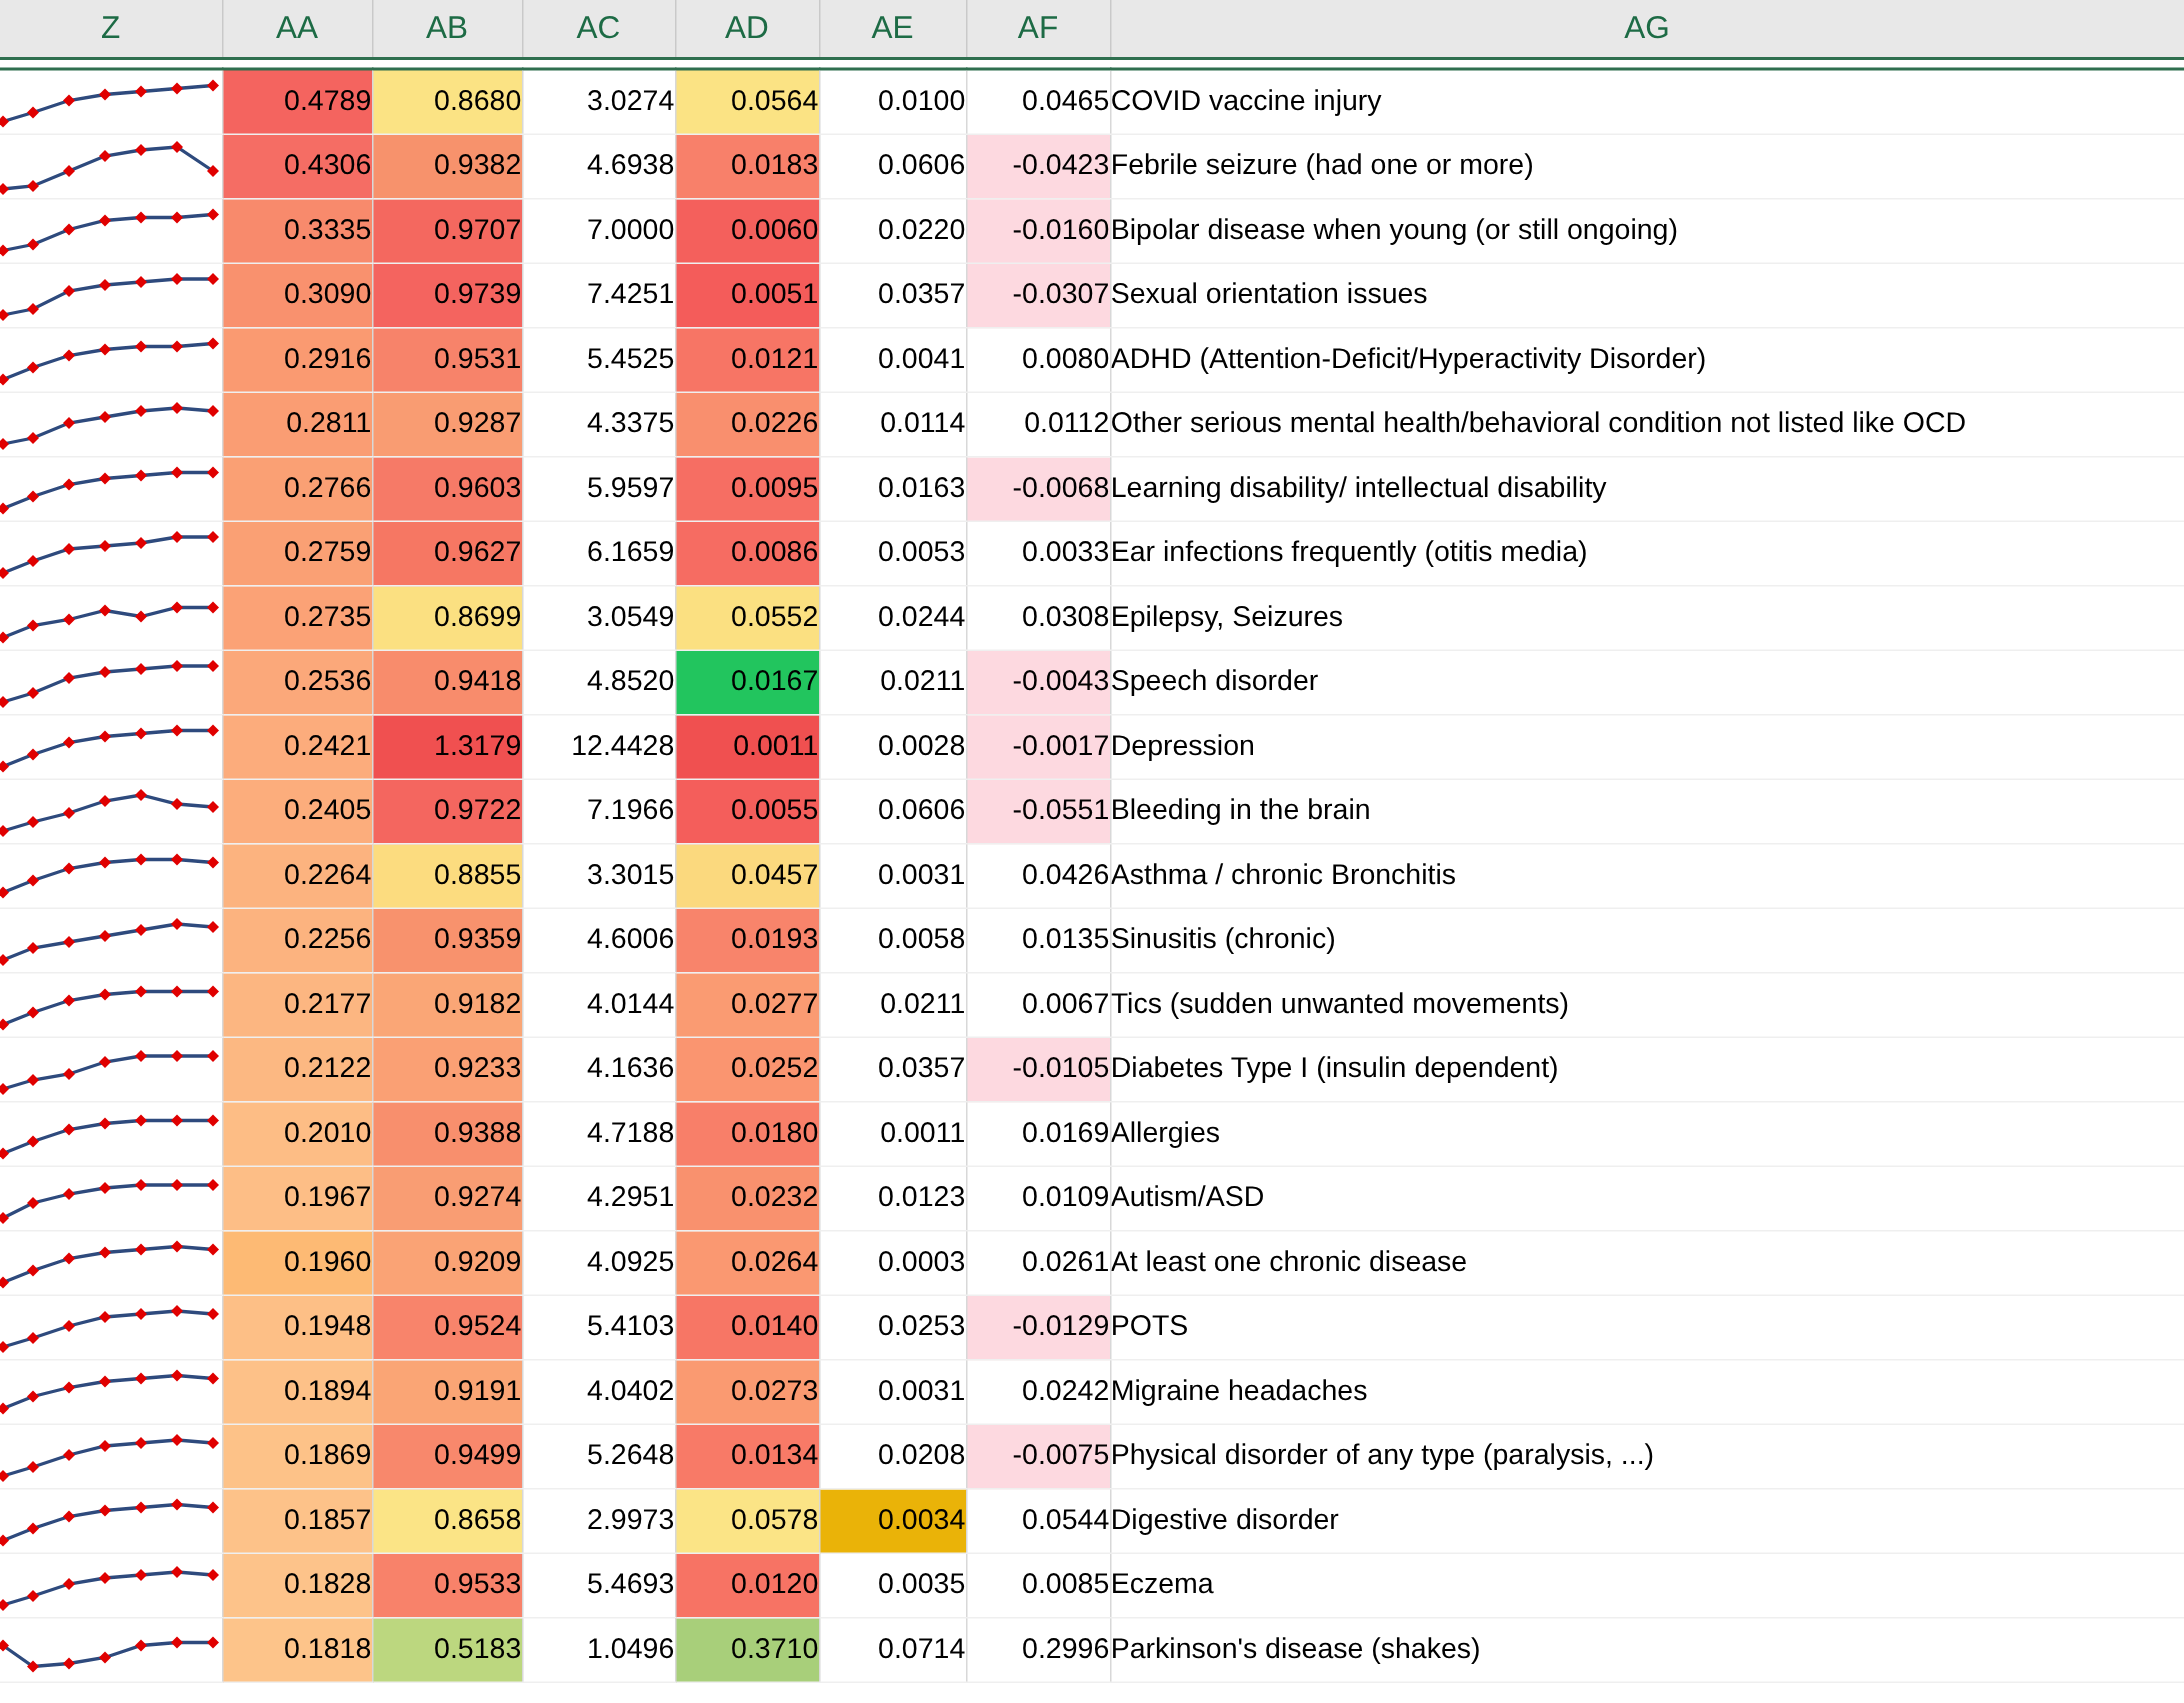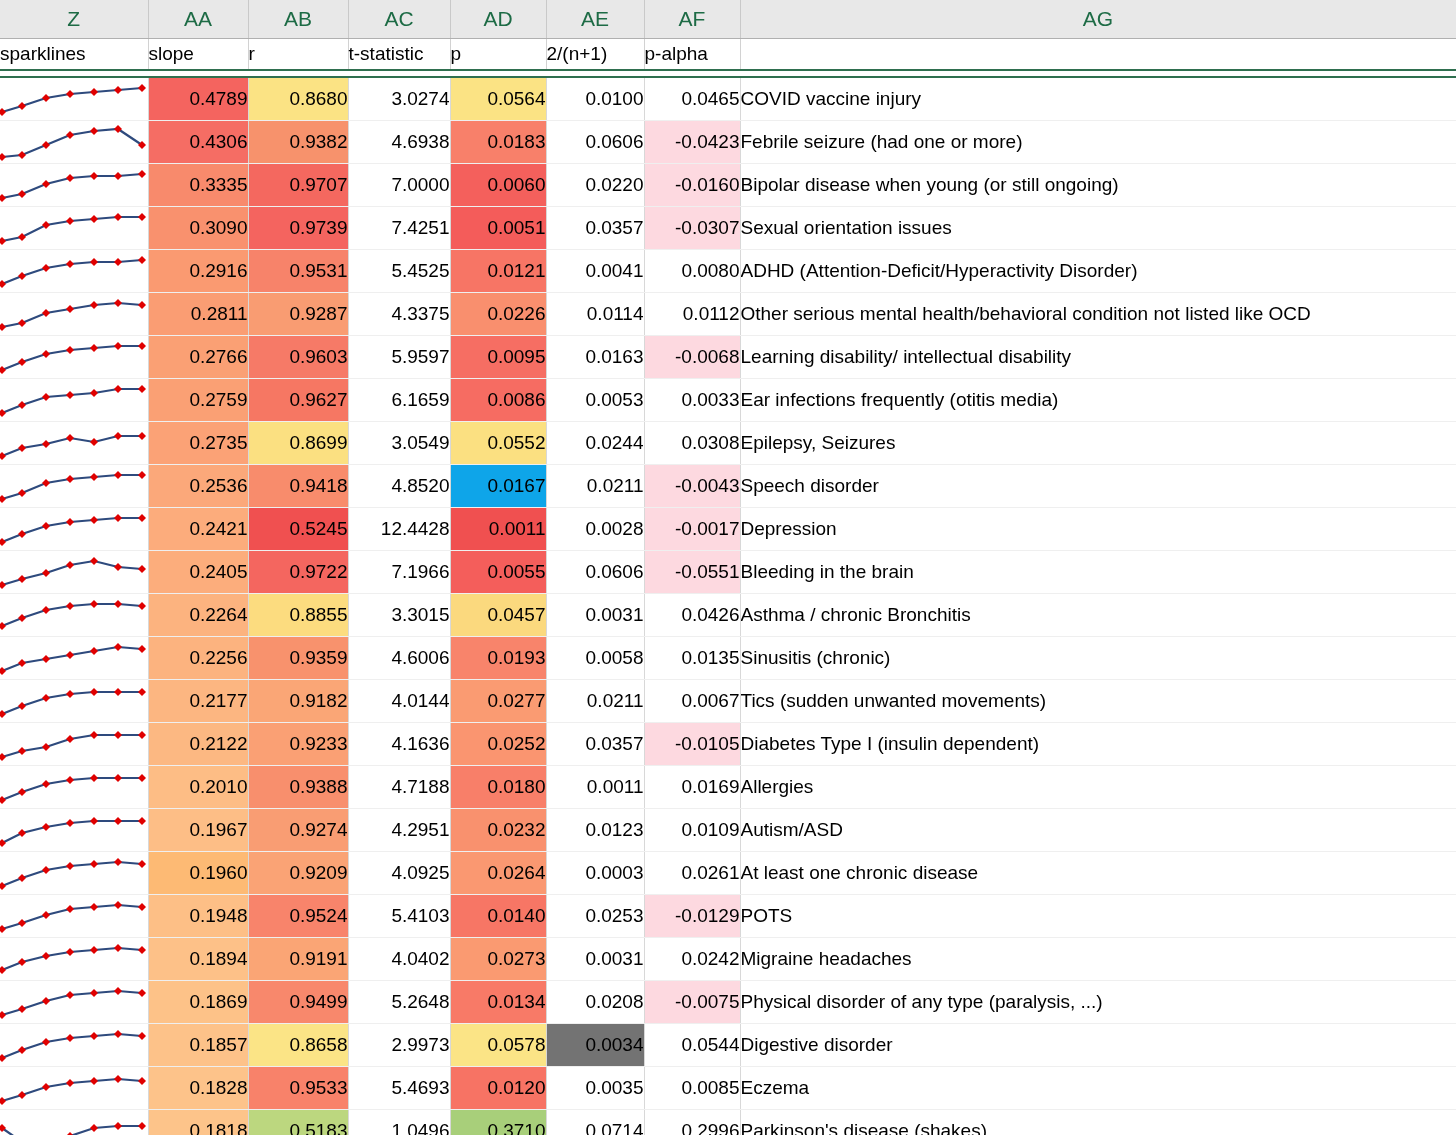--- a/index.html
+++ b/index.html
@@ -114,30 +114,20 @@
     <th class="colhead first">Z</th>
     <th class="colhead">AA</th>
     <th class="colhead">AB</th>
     <th class="colhead">AC</th>
     <th class="colhead">AD</th>
     <th class="colhead">AE</th>
     <th class="colhead">AF</th>
     <th class="colhead">AG</th>
   </tr>
 
-  <tr class="fieldrow">
-    <td>sparklines</td>
-    <td>slope</td>
-    <td>r</td>
-    <td>t-statistic</td>
-    <td>p</td>
-    <td>2/(n+1)</td>
-    <td>p-alpha</td>
-    <td></td>
-  </tr>
 
   <tr class="ruler">
     <td colspan="8"></td>
   </tr>
 
   </tbody>
     <tbody id="rows-body">
       <tr class="datarow">
         <td class="sparkcell">
           <svg class="spark" width="148" height="42" viewBox="0 0 148 42">
@@ -336,40 +326,40 @@
             <polygon points="42,18 46,14 50,18 46,22" fill="#e00000"></polygon>
             <polygon points="66,14 70,10 74,14 70,18" fill="#e00000"></polygon>
             <polygon points="90,12 94,8 98,12 94,16" fill="#e00000"></polygon>
             <polygon points="114,10 118,6 122,10 118,14" fill="#e00000"></polygon>
             <polygon points="138,10 142,6 146,10 142,14" fill="#e00000"></polygon>
           </svg>
         </td>
         <td class="numcell" style="background: rgb(251, 168, 122);">0.2536</td>
         <td class="numcell" style="background: rgb(248, 140, 108);">0.9418</td>
         <td class="numcell" style="background: rgb(255, 255, 255);">4.8520</td>
-        <td class="numcell" style="background: #0ea5e9;">0.0167</td>
+        <td class="numcell" style="background: #22c55e;">0.0167</td>
         <td class="numcell" style="background: rgb(255, 255, 255);">0.0211</td>
         <td class="numcell neg" style="background: rgb(253, 217, 224);">-0.0043</td>
         <td class="labelcell">Speech disorder</td>
       </tr>
       <tr class="datarow">
         <td class="sparkcell">
           <svg class="spark" width="148" height="42" viewBox="0 0 148 42">
             <polyline points="2,34 22,26 46,18 70,14 94,12 118,10 142,10" fill="none" stroke="#2e4a7d" stroke-width="2.2"></polyline>
             <polygon points="-2,34 2,30 6,34 2,38" fill="#e00000"></polygon>
             <polygon points="18,26 22,22 26,26 22,30" fill="#e00000"></polygon>
             <polygon points="42,18 46,14 50,18 46,22" fill="#e00000"></polygon>
             <polygon points="66,14 70,10 74,14 70,18" fill="#e00000"></polygon>
             <polygon points="90,12 94,8 98,12 94,16" fill="#e00000"></polygon>
             <polygon points="114,10 118,6 122,10 118,14" fill="#e00000"></polygon>
             <polygon points="138,10 142,6 146,10 142,14" fill="#e00000"></polygon>
           </svg>
         </td>
         <td class="numcell" style="background: rgb(252, 172, 124);">0.2421</td>
-        <td class="numcell" style="background: rgb(240, 80, 80);">0.5245</td>
+        <td class="numcell" style="background: rgb(240, 80, 80);">1.3179</td>
         <td class="numcell" style="background: rgb(255, 255, 255);">12.4428</td>
         <td class="numcell" style="background: rgb(240, 80, 80);">0.0011</td>
         <td class="numcell" style="background: rgb(255, 255, 255);">0.0028</td>
         <td class="numcell neg" style="background: rgb(253, 217, 224);">-0.0017</td>
         <td class="labelcell">Depression</td>
       </tr>
       <tr class="datarow">
         <td class="sparkcell">
           <svg class="spark" width="148" height="42" viewBox="0 0 148 42">
             <polyline points="2,34 22,28 46,22 70,14 94,10 118,16 142,18" fill="none" stroke="#2e4a7d" stroke-width="2.2"></polyline>
@@ -610,21 +600,21 @@
             <polygon points="66,14 70,10 74,14 70,18" fill="#e00000"></polygon>
             <polygon points="90,12 94,8 98,12 94,16" fill="#e00000"></polygon>
             <polygon points="114,10 118,6 122,10 118,14" fill="#e00000"></polygon>
             <polygon points="138,12 142,8 146,12 142,16" fill="#e00000"></polygon>
           </svg>
         </td>
         <td class="numcell" style="background: rgb(253, 194, 137);">0.1857</td>
         <td class="numcell" style="background: rgb(251, 228, 134);">0.8658</td>
         <td class="numcell" style="background: rgb(255, 255, 255);">2.9973</td>
         <td class="numcell" style="background: rgb(251, 228, 134);">0.0578</td>
-        <td class="numcell" style="background: #737373;">0.0034</td>
+        <td class="numcell" style="background: #eab308;">0.0034</td>
         <td class="numcell" style="background: rgb(255, 255, 255);">0.0544</td>
         <td class="labelcell">Digestive disorder</td>
       </tr>
       <tr class="datarow">
         <td class="sparkcell">
           <svg class="spark" width="148" height="42" viewBox="0 0 148 42">
             <polyline points="2,34 22,28 46,20 70,16 94,14 118,12 142,14" fill="none" stroke="#2e4a7d" stroke-width="2.2"></polyline>
             <polygon points="-2,34 2,30 6,34 2,38" fill="#e00000"></polygon>
             <polygon points="18,28 22,24 26,28 22,32" fill="#e00000"></polygon>
             <polygon points="42,20 46,16 50,20 46,24" fill="#e00000"></polygon>

